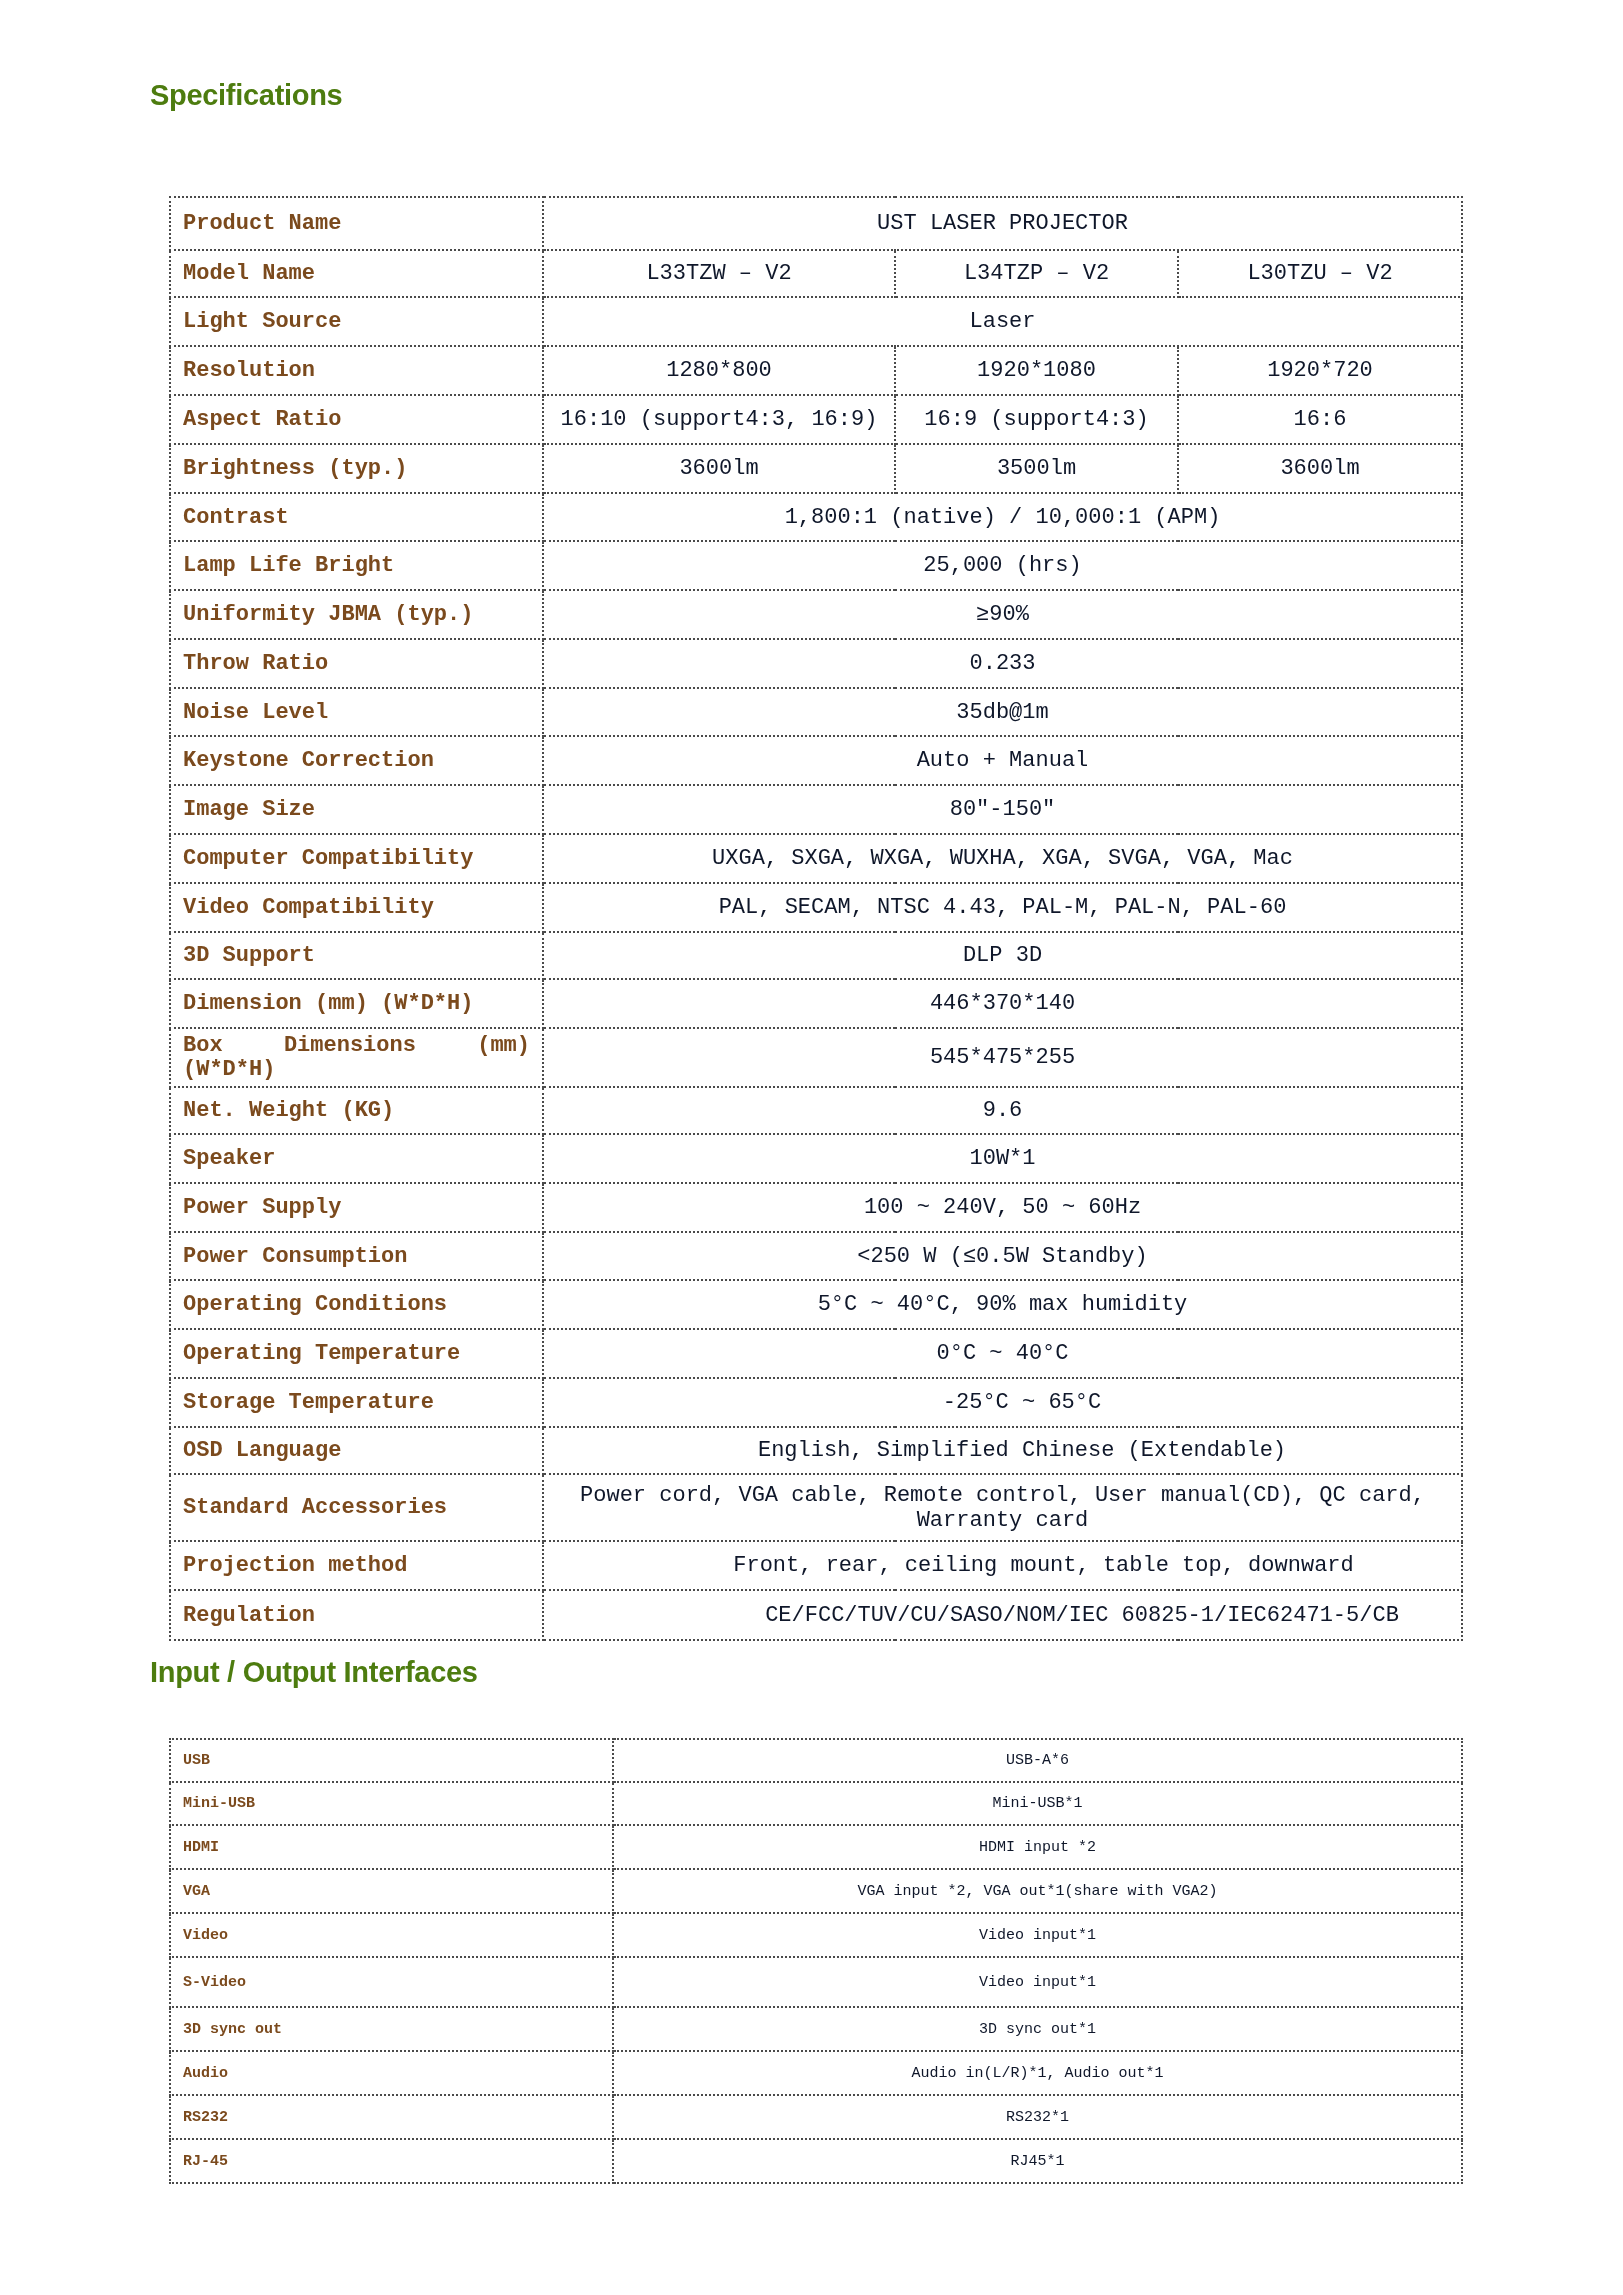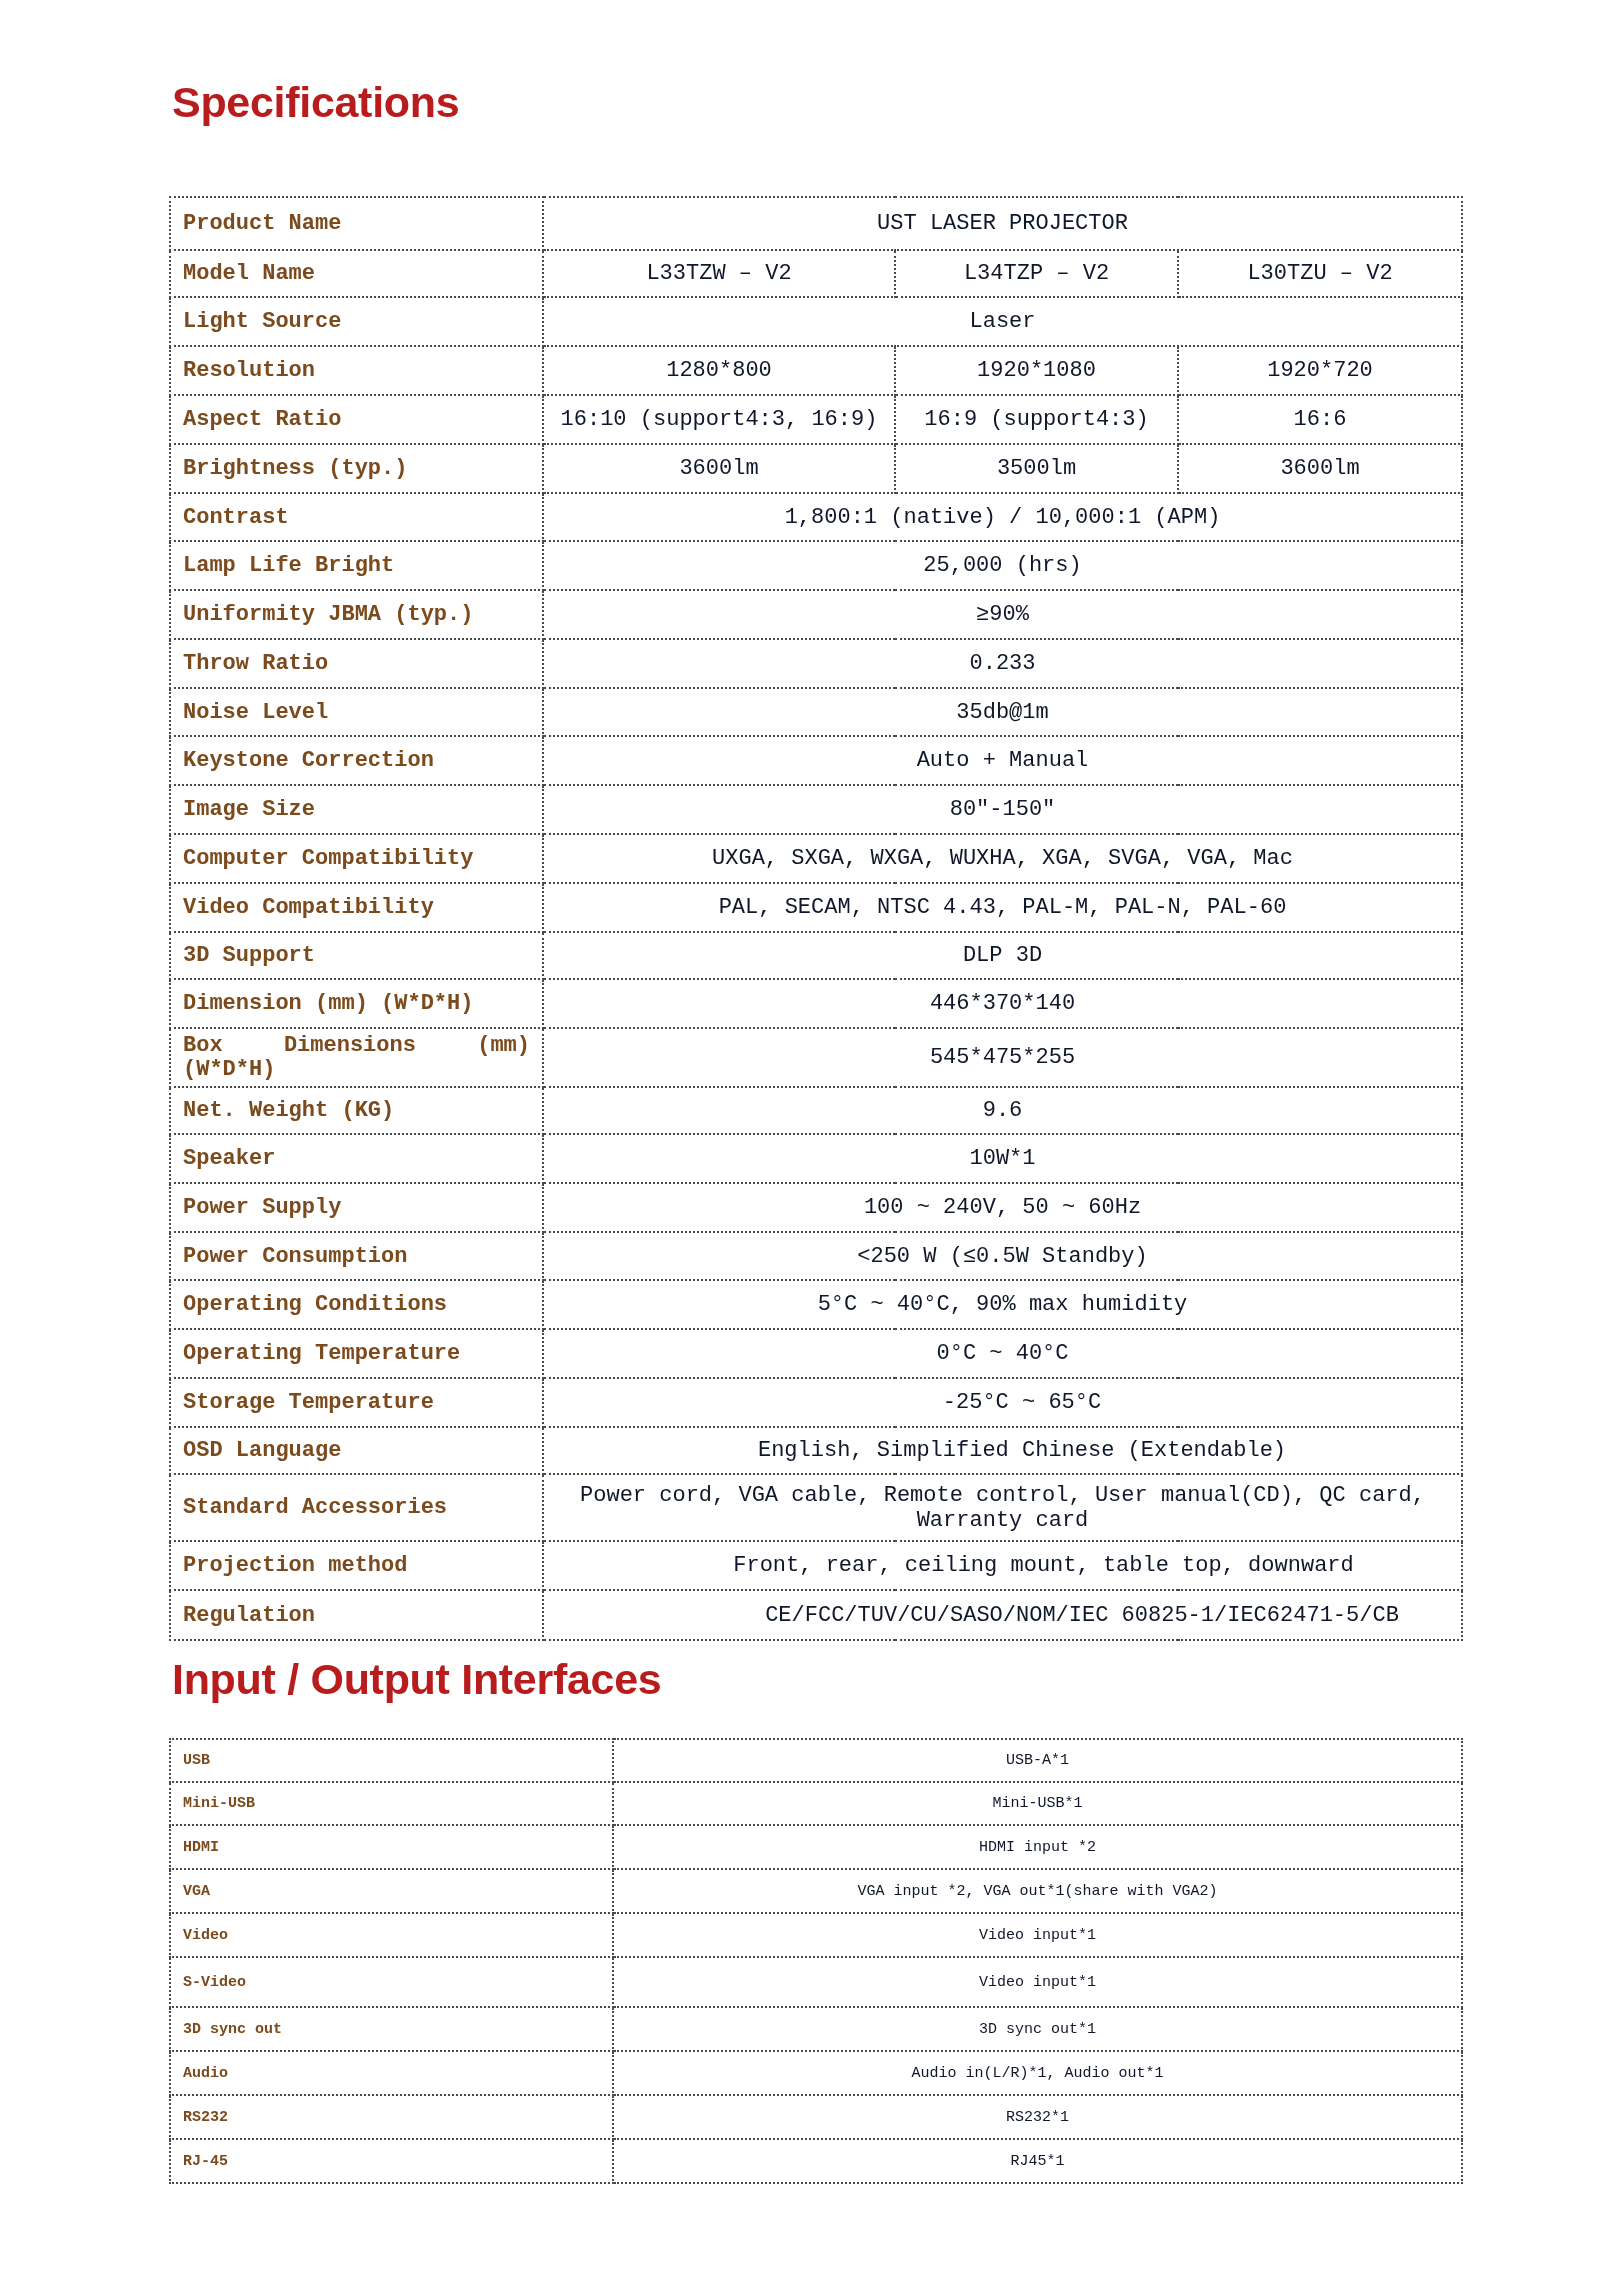--- a/index.html
+++ b/index.html
@@ -1,19 +1,19 @@
 <!DOCTYPE html>
 <html style="font-size:13.7px"><head>
 <meta charset="utf-8">
 <style>
   html, body { margin: 0; padding: 0; background: #ffffff; }
   body { width: 1623px; height: 2295px; position: relative; overflow: hidden;
          font-family: "Liberation Sans", sans-serif; }
-  .section-title { position: absolute; left: 172px; margin: 0; color: #b91c1c;
-         font-weight: bold; font-size: 43px; letter-spacing: -0.3px; line-height: 1; }
+  .section-title { position: absolute; left: 150px; margin: 0; color: #4d7c0f;
+         font-weight: bold; font-size: 29px; letter-spacing: -0.3px; line-height: 1; }
   #title-spec { top: 81px; }
   #title-io { top: 1658px; }
   table.spec { position: absolute; left: 169px; width: 1292px; border-collapse: collapse;
          table-layout: fixed; font-family: Liberation Mono, monospace; }
   table.spec td { border: 2.6px dotted #4a4a4a; padding: 0 12px; vertical-align: middle;
          font-size: 22px; }
   td.lbl { color: #7b4a1d; font-weight: bold; text-align: left; }
   td.val { color: #0f172a; text-align: center; }
   td.lbl.justify { text-align: justify; text-align-last: left; line-height: 1.05; }
   #spec-table { top: 196px; }
@@ -165,21 +165,21 @@
 <h2 id="title-io" class="section-title">Input / Output Interfaces</h2>
 
 <table id="io-table" class="spec">
   <colgroup>
     <col style="width:443px">
       <col style="width:849px">
   </colgroup>
   <tbody id="io-body">
       <tr style="height: 43px;">
         <td class="lbl">USB</td>
-        <td class="val">USB-A*1</td>
+        <td class="val">USB-A*6</td>
       </tr>
       <tr style="height: 43px;">
         <td class="lbl">Mini-USB</td>
         <td class="val">Mini-USB*1</td>
       </tr>
       <tr style="height: 44px;">
         <td class="lbl">HDMI</td>
         <td class="val">HDMI input *2</td>
       </tr>
       <tr style="height: 44px;">

